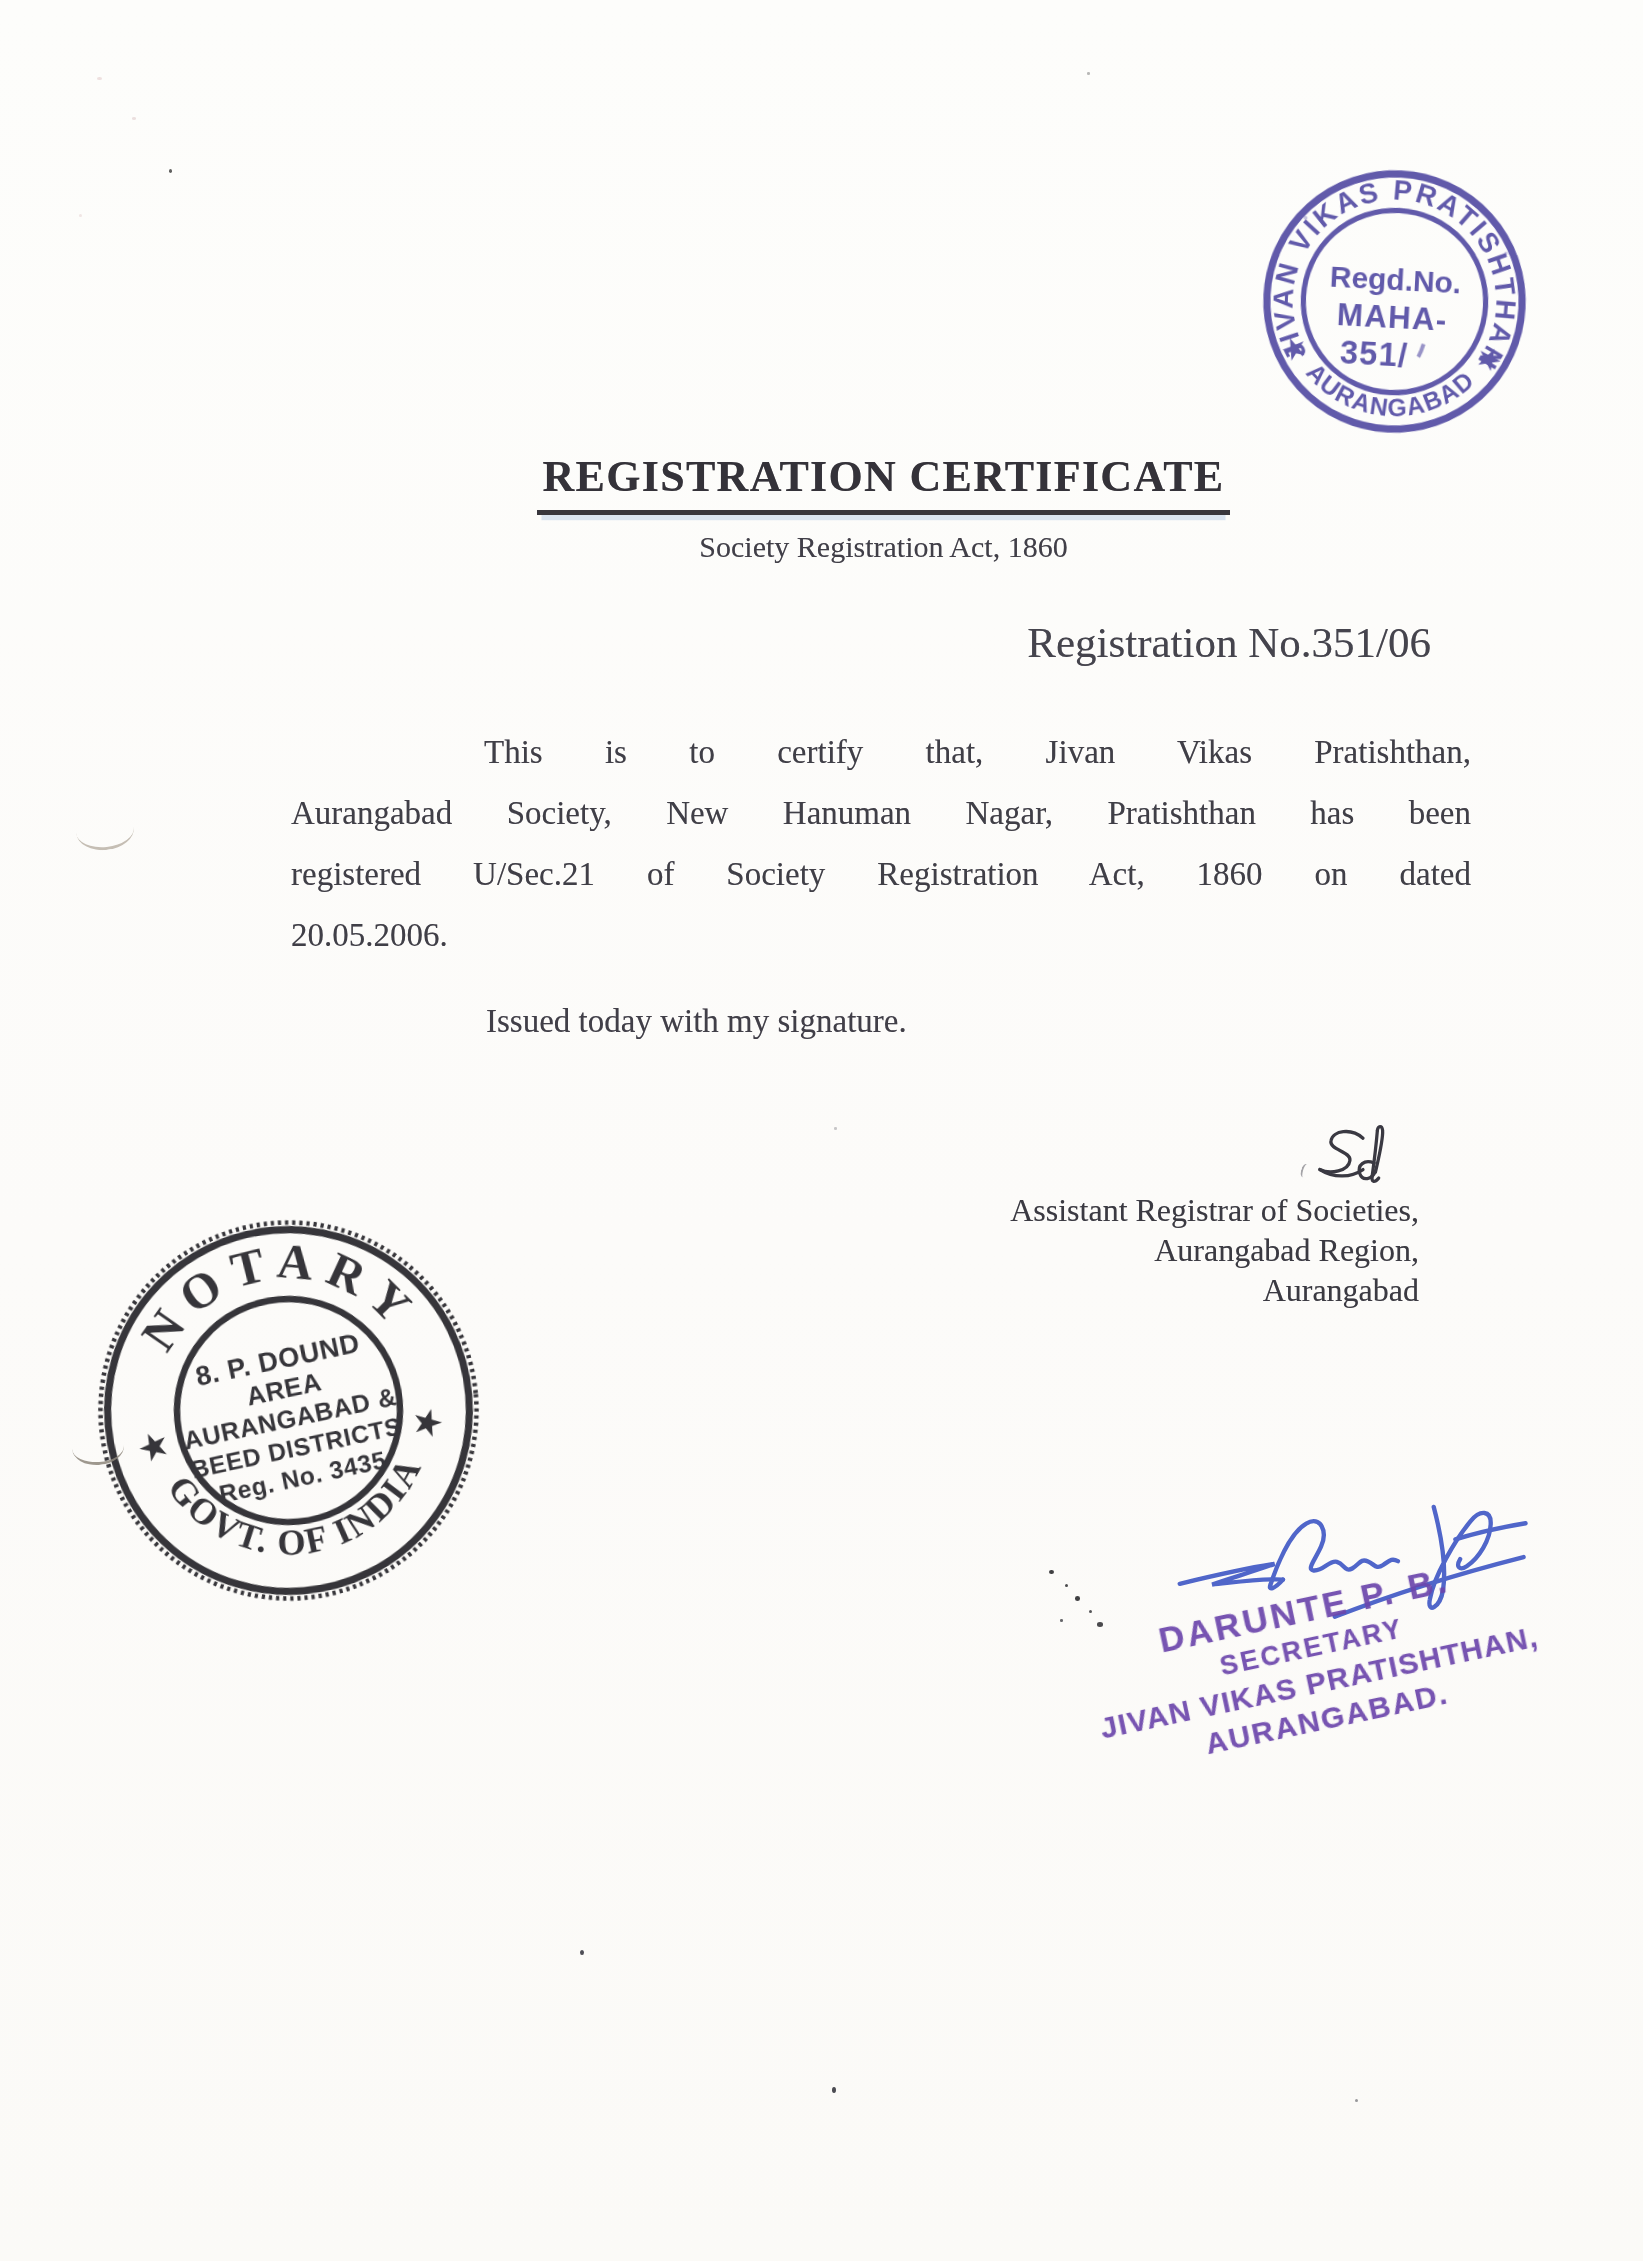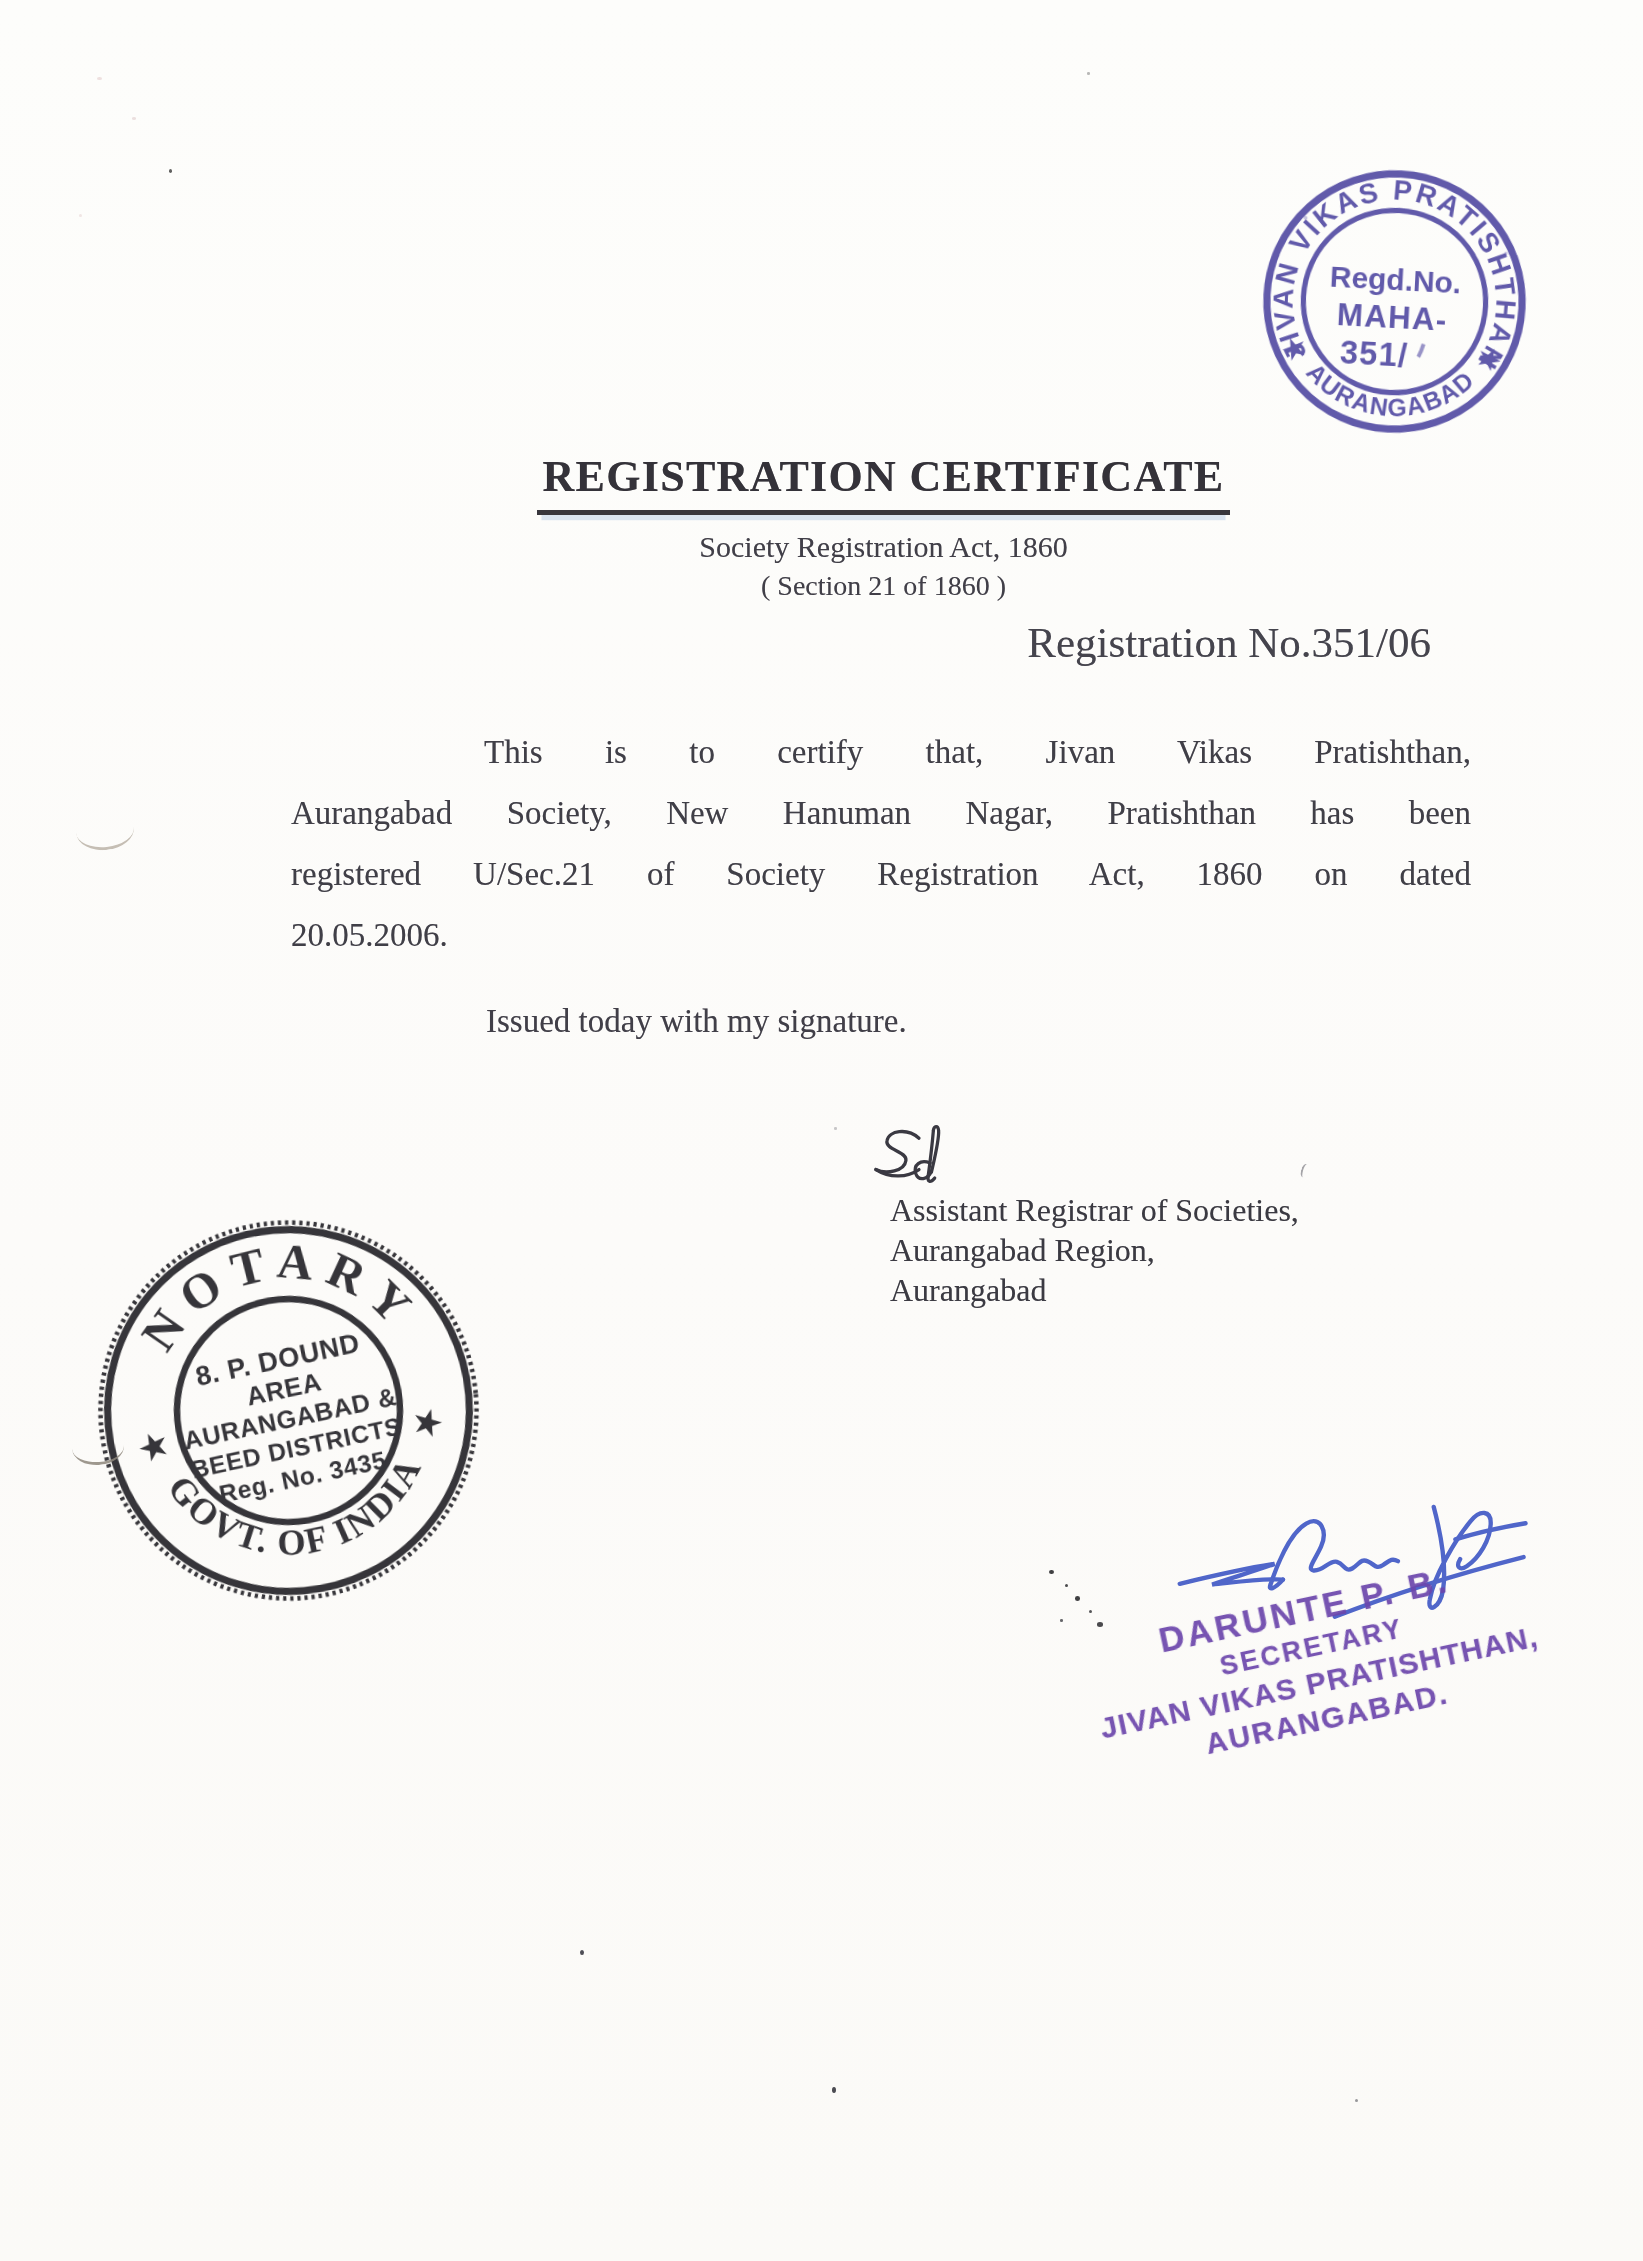--- a/index.html
+++ b/index.html
@@ -21,21 +21,21 @@
   
   .regno{position:absolute;top:618px;right:213px;font-size:43px;color:#45444d;text-shadow:0 0 0.6px rgba(60,60,72,.4);}
   
   .bodytext{position:absolute;left:291px;top:722px;width:1180px;font-size:33px;line-height:61px;
     color:#403f47;word-spacing:5.8px;text-shadow:0 0 0.6px rgba(60,58,70,.38);}
   .bline{text-align:justify;text-align-last:justify;}
   .bline.first{text-indent:193px;}
   .bline.last{text-align:right;text-align-last:left;}
   .issued{position:absolute;left:486px;top:1003px;font-size:33px;color:#413f48;text-shadow:0 0 0.6px rgba(60,58,70,.38);}
   
-  .sigblock{position:absolute;left:890px;top:1123px;width:529px;text-align:left;color:#3b3a42;}
+  .sigblock{position:absolute;left:890px;top:1123px;width:529px;text-align:right;color:#3b3a42;}
   .sd-wrap{position:relative;left:-22px;height:67px;}
   .sigblock .sline{font-size:32px;line-height:40px;text-shadow:0 0 0.6px rgba(55,55,66,.4);}
   
   .society-stamp{position:absolute;left:1261px;top:168px;width:267px;height:267px;transform:rotate(3deg);opacity:.94;filter:blur(0.3px);}
   .notary-stamp{position:absolute;left:94px;top:1216px;width:389px;height:389px;transform:rotate(-5deg);opacity:.92;filter:blur(0.3px);}
   .secretary-stamp{position:absolute;left:1057px;top:1587px;width:516px;transform:rotate(-12deg);
     text-align:center;color:#6c46ac;font-family:"Liberation Sans",sans-serif;font-weight:bold;
     opacity:.92;filter:blur(0.3px);text-shadow:0 0 1.3px rgba(108,70,172,.35);}
   .secretary-stamp .l1{font-size:35px;letter-spacing:3.2px;line-height:43px;}
   .secretary-stamp .l2{font-size:27px;letter-spacing:2.6px;line-height:34px;}
@@ -76,21 +76,20 @@
       <text x="178" y="304" font-size="50" letter-spacing="2" text-anchor="middle">351/</text>
       <path d="M 253,268 C 251,276 249,282 246,288" stroke-width="6" fill="none" opacity=".65" stroke="#5850a6"></path>
       <circle cx="62" cy="84" r="3" opacity=".35"></circle>
       <circle cx="372" cy="122" r="2.6" opacity=".3"></circle>
     </g>
   </svg>
 
   <div class="heading">
     <div class="title">REGISTRATION CERTIFICATE</div>
     <div class="subtitle">Society Registration Act, 1860</div>
-    <div class="subtitle subtitle2">( Section 21 of 1860 )</div>
   </div>
 
   <div class="regno">Registration No.351/06</div>
 
   <div class="bodytext">
     <div class="bline first">This is to certify that, Jivan Vikas Pratishthan,</div>
     <div class="bline">Aurangabad Society, New Hanuman Nagar, Pratishthan has been</div>
     <div class="bline">registered U/Sec.21 of Society Registration Act, 1860 on dated</div>
     <div class="bline last">20.05.2006.</div>
   </div>

